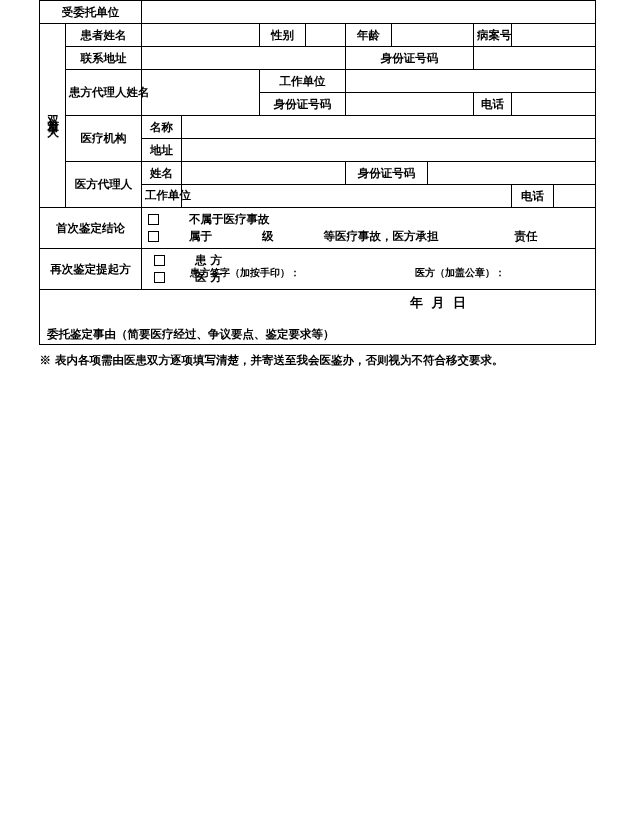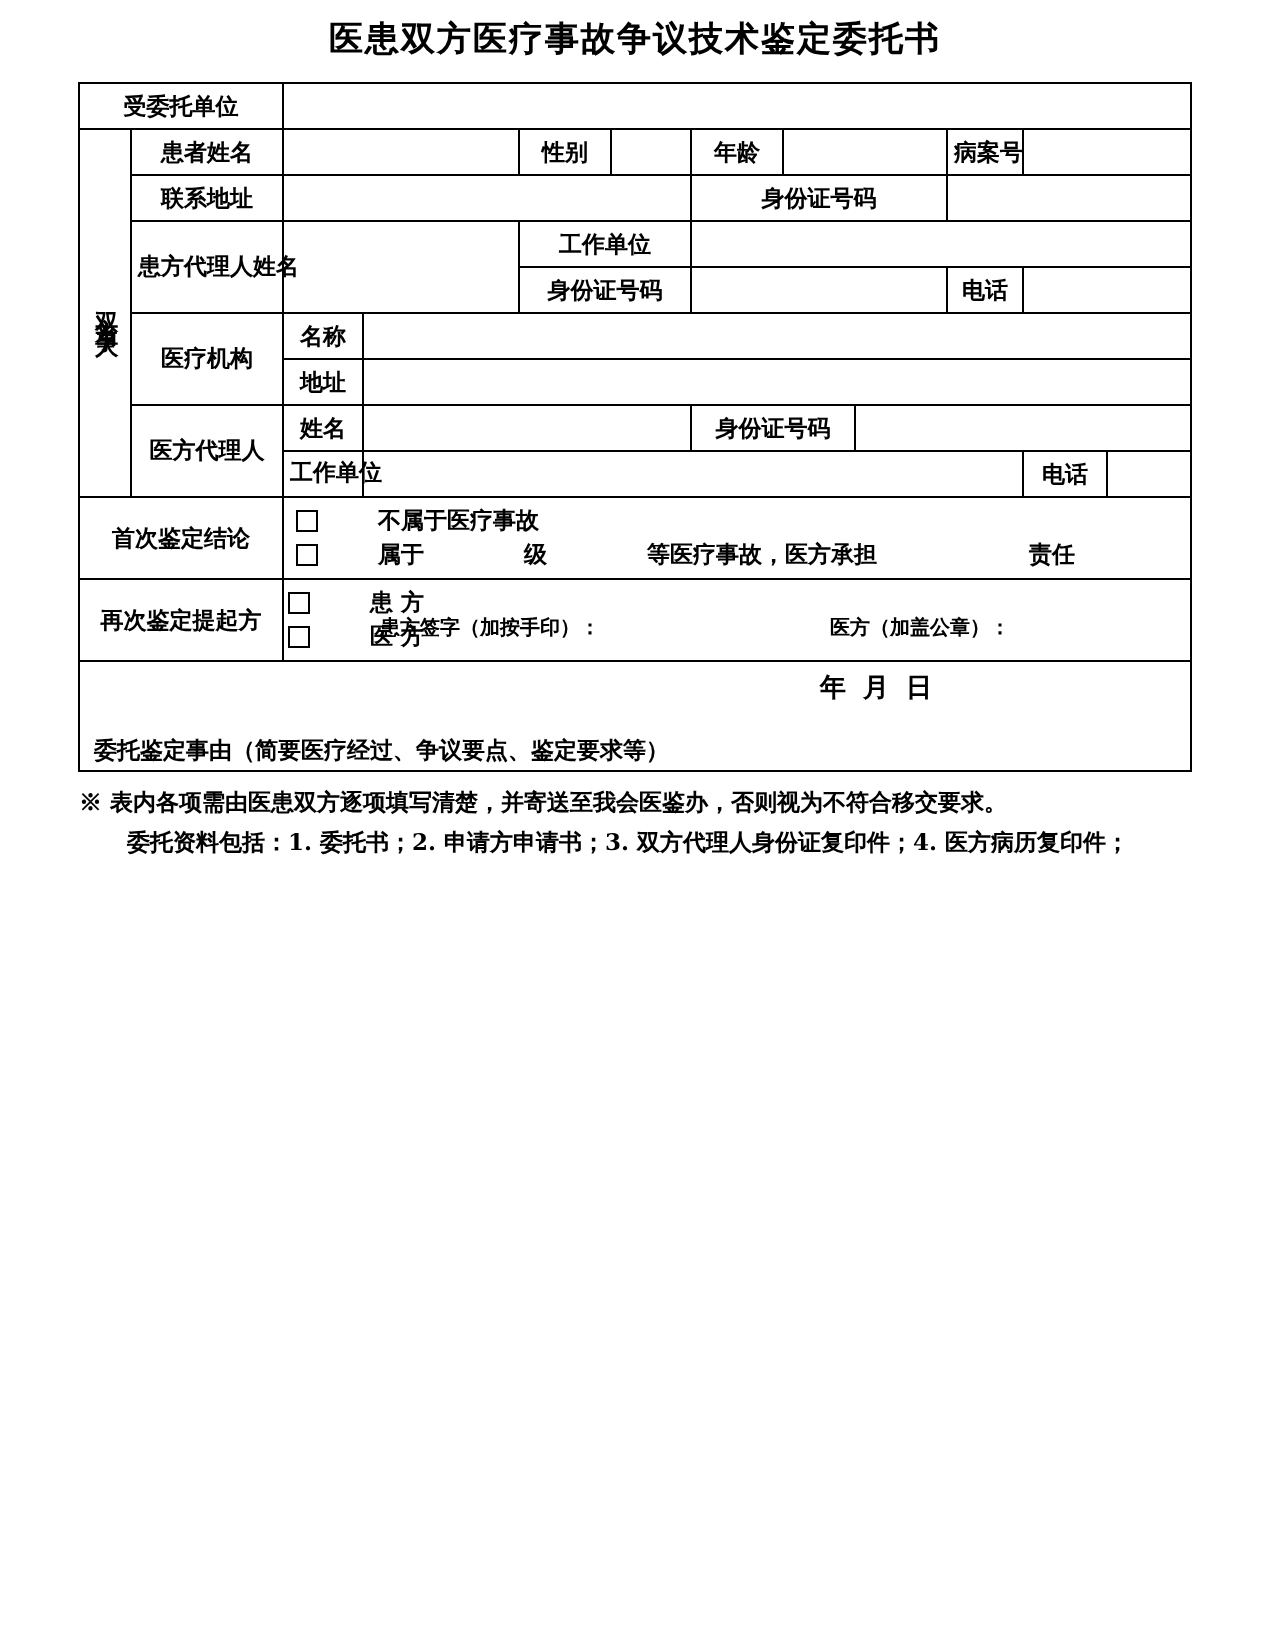--- a/index.html
+++ b/index.html
@@ -136,21 +136,20 @@
   }
   .notes .n1 { text-indent: 0; }
   .notes .n2 { padding-left: 24px; }
   .notes .n3 { padding-left: 72px; }
 </style>
 </head>
 <body>
 
 <div class="page">
 
-  <div class="doc-title">医患双方医疗事故争议技术鉴定委托书</div>
 
   <table class="main">
     <colgroup>
       <col style="width:26px">
       <col style="width:76px">
       <col style="width:40px">
       <col style="width:78px">
       <col style="width:46px">
       <col style="width:40px">
       <col style="width:46px">
@@ -249,21 +248,21 @@
           <span class="spacer-sm"></span>
           <span class="chklbl">等医疗事故，医方承担</span>
           <span class="spacer-lg"></span>
           <span class="chklbl">责任</span>
         </div>
       </td>
     </tr>
 
     <tr>
       <td class="lbl" colspan="2">再次鉴定提起方</td>
-      <td colspan="10" style="padding:3px 2px;">
+      <td colspan="10" style="padding:3px 12px;">
         <div class="chkline">
           <span class="chkbox"></span>
           <span class="chklbl">患 方</span>
         </div>
         <div class="chkline">
           <span class="chkbox"></span>
           <span class="chklbl">医 方</span>
         </div>
       </td>
     </tr>
@@ -276,16 +275,15 @@
           <span class="sign-right">医方（加盖公章）：</span>
         </div>
         <div class="date-row">年    月    日</div>
       </td>
     </tr>
   </tbody>
     </table>
 
   <div class="notes">
     <div class="n1">※ 表内各项需由医患双方逐项填写清楚，并寄送至我会医鉴办，否则视为不符合移交要求。</div>
-    <div class="n2">委托资料包括：1. 委托书；2. 申请方申请书；3. 双方代理人身份证复印件；4. 医方病历复印件；</div>
   </div>
 
 </div>
 
 </body></html>

